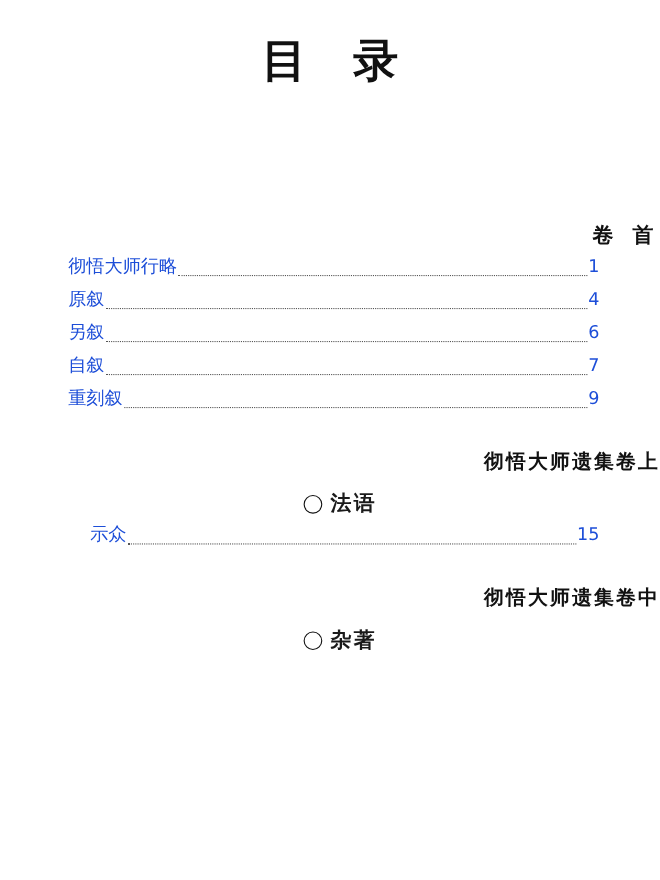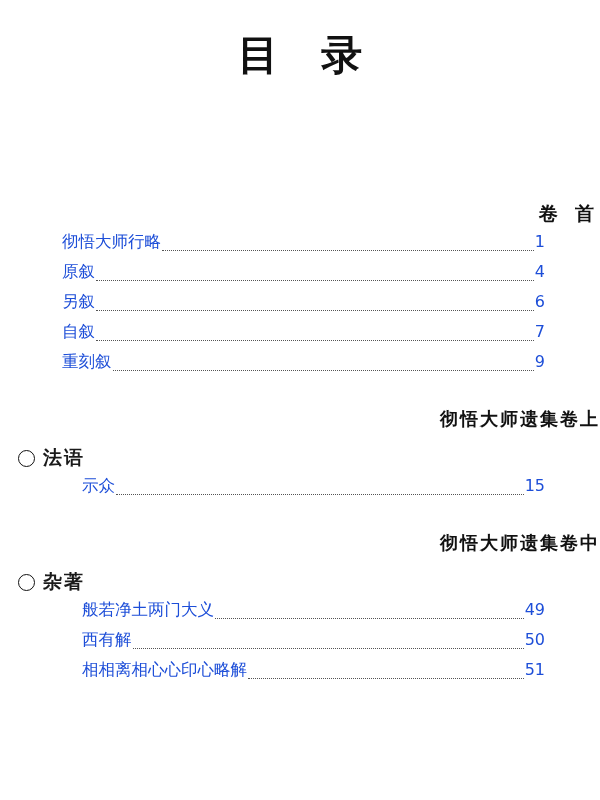--- a/index.html
+++ b/index.html
@@ -86,20 +86,21 @@
   }
   .cat {
     display: flex;
     align-items: center;
     padding: 0 0 0 18px;
     margin-top: 14px;
     font-family: "DejaVu Sans", "Liberation Sans", sans-serif;
     font-weight: bold;
     font-size: 19px;
     letter-spacing: 2px;
+    justify-content: center;
   }
   .cat .circle {
     display: inline-block;
     width: 15px;
     height: 15px;
     border: 1.6px solid #111;
     border-radius: 50%;
     margin-right: 8px;
   }
   .cat-entries .entry {
@@ -159,32 +160,15 @@
       </li>
     </ul>
   </div>
 
   <div class="section">
     <div class="section-head mid">彻悟大师遗集卷中</div>
     <div class="cat">
       <span class="circle"></span>
       <span>杂著</span>
     </div>
-    <ul class="entries cat-entries">
-      <li class="entry">
-        <span class="label">般若净土两门大义</span>
-        <span class="leader"></span>
-        <span class="page-no">49</span>
-      </li>
-      <li class="entry">
-        <span class="label">西有解</span>
-        <span class="leader"></span>
-        <span class="page-no">50</span>
-      </li>
-      <li class="entry">
-        <span class="label">相相离相心心印心略解</span>
-        <span class="leader"></span>
-        <span class="page-no">51</span>
-      </li>
-    </ul>
   </div>
 
 </div>
 
 </body></html>

